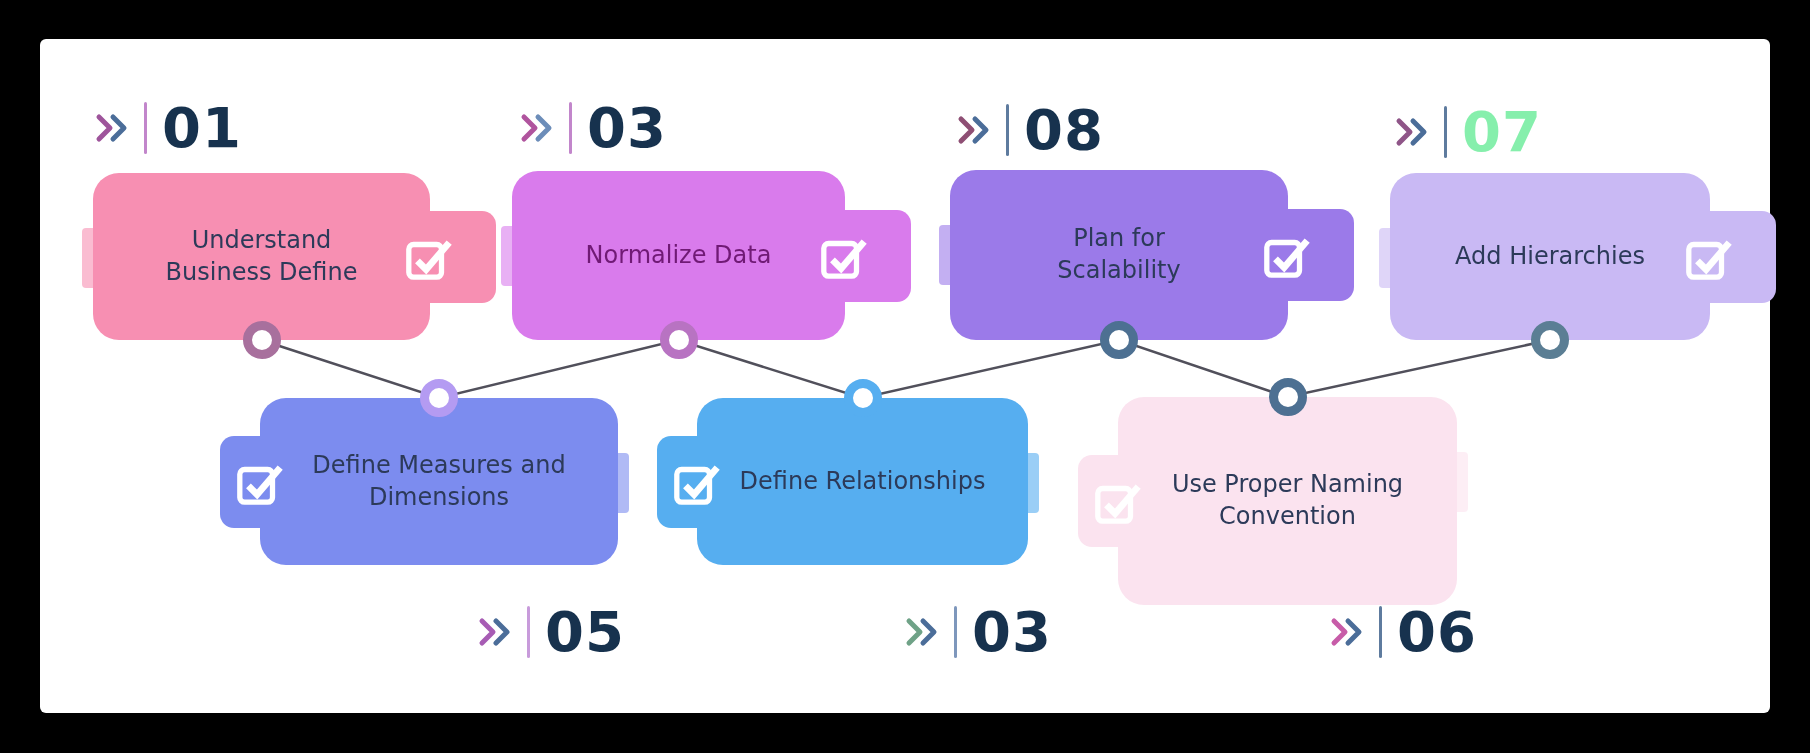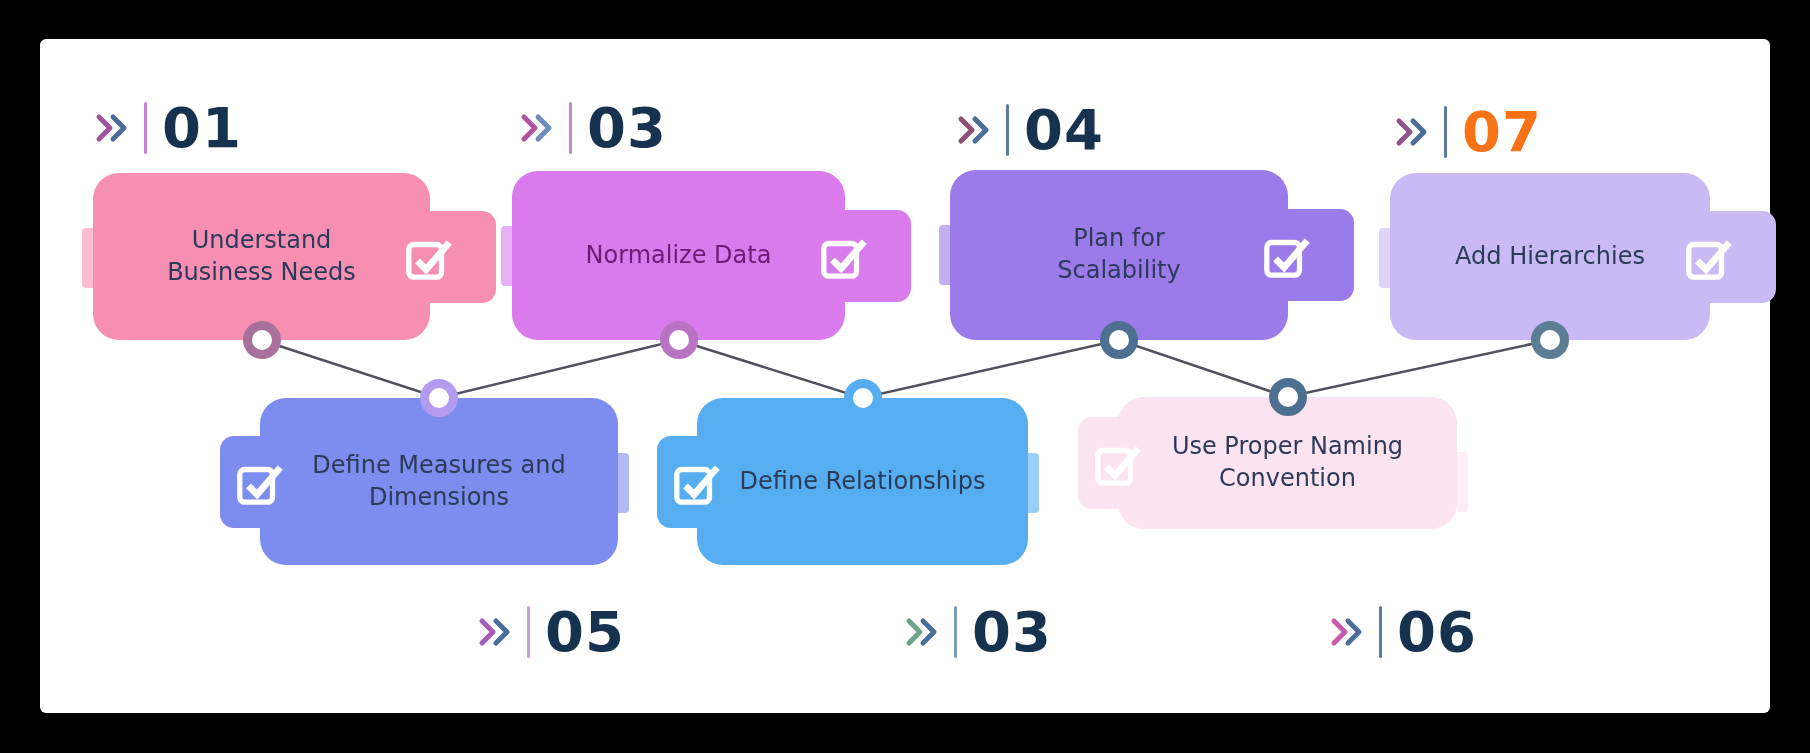--- a/index.html
+++ b/index.html
@@ -18,21 +18,21 @@
   .card .title{
     position:relative;z-index:3;height:100%;display:flex;align-items:center;justify-content:center;
     text-align:center;white-space:pre-line;font-size:24px;font-weight:500;
     color:#2C3A59;line-height:1.32;padding:0 34px;box-sizing:border-box;
   }
   .pos1{left:93px;top:173px;width:337px;height:167px;}
   .pos2{left:260px;top:398px;width:358px;height:167px;}
   .pos3{left:512px;top:171px;width:333px;height:169px;}
   .pos4{left:697px;top:398px;width:331px;height:167px;}
   .pos5{left:950px;top:170px;width:338px;height:170px;}
-  .pos6{left:1118px;top:397px;width:339px;height:132px;}
+  .pos6{left:1118px;top:397px;width:339px;height:208px;}
   .pos7{left:1390px;top:173px;width:320px;height:167px;}
   .tab{
     position:absolute;width:68px;height:92px;top:50%;transform:translateY(-50%);
   }
   .tab-right{right:-66px;border-radius:0 14px 14px 0;}
   .tab-left{left:-40px;border-radius:14px 0 0 14px;}
   .check-icon{position:absolute;top:50%;transform:translateY(-50%);width:50px;height:50px;color:#fff;}
   .tab-right .check-icon{left:-24px;}
   .tab-left .check-icon{left:15px;}
   .check-icon rect,.check-icon path{stroke:currentColor;fill:none;}
@@ -106,49 +106,49 @@
     </svg>
     <div class="bar" style="background-color: rgb(126, 151, 188);"></div>
     <div class="num" style="color: rgb(23, 50, 78);">03</div>
   </div>
   <div class="label l5">
     <svg class="chev" viewBox="0 0 34 30">
       <path d="M4 4 L15 15 L4 26" style="stroke: rgb(142, 79, 116);"></path>
       <path d="M18 4 L29 15 L18 26" style="stroke: rgb(75, 109, 153);"></path>
     </svg>
     <div class="bar" style="background-color: rgb(94, 123, 158);"></div>
-    <div class="num" style="color: rgb(23, 50, 78);">04</div>
+    <div class="num" style="color: rgb(23, 50, 78);">08</div>
   </div>
   <div class="label l6">
     <svg class="chev" viewBox="0 0 34 30">
       <path d="M4 4 L15 15 L4 26" style="stroke: rgb(199, 92, 168);"></path>
       <path d="M18 4 L29 15 L18 26" style="stroke: rgb(75, 109, 153);"></path>
     </svg>
     <div class="bar" style="background-color: rgb(94, 123, 158);"></div>
     <div class="num" style="color: rgb(23, 50, 78);">06</div>
   </div>
   <div class="label l7">
     <svg class="chev" viewBox="0 0 34 30">
       <path d="M4 4 L15 15 L4 26" style="stroke: rgb(143, 85, 136);"></path>
       <path d="M18 4 L29 15 L18 26" style="stroke: rgb(75, 109, 153);"></path>
     </svg>
     <div class="bar" style="background-color: rgb(94, 123, 158);"></div>
-    <div class="num" style="color: #f97316;">07</div>
+    <div class="num" style="color: #86efac;">07</div>
   </div>
 
   <div class="card pos1" style="background-color: rgb(247, 143, 178);">
     <div class="nub nub-left" style="background-color: rgb(247, 143, 178);"></div>
     <div class="tab tab-right" style="background-color: rgb(247, 143, 178);">
       <svg class="check-icon" viewBox="0 0 52 52">
         <rect x="5" y="13" width="34" height="34" rx="5" stroke-width="5.5"></rect>
         <path d="M14 30 L23 39 L47 11" stroke-width="7"></path>
       </svg>
     </div>
     <div class="title" style="color: rgb(44, 58, 89);">Understand
-Business Needs</div>
+Business Define</div>
     <div class="port port-bottom" style="border-color: rgb(168, 112, 157);"></div>
   </div>
 
   <div class="card pos2" style="background-color: rgb(124, 140, 239);">
     <div class="nub nub-right" style="background-color: rgb(124, 140, 239);"></div>
     <div class="tab tab-left" style="background-color: rgb(124, 140, 239);">
       <svg class="check-icon" viewBox="0 0 52 52">
         <rect x="5" y="13" width="34" height="34" rx="5" stroke-width="5.5"></rect>
         <path d="M14 30 L23 39 L47 11" stroke-width="7"></path>
       </svg>

